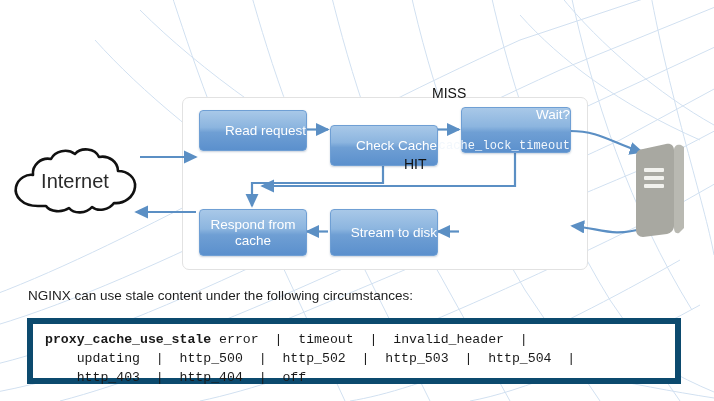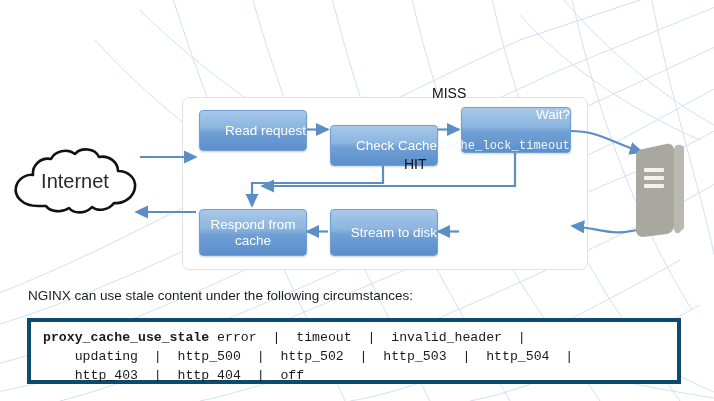--- a/index.html
+++ b/index.html
@@ -73,21 +73,21 @@
 
   
   #caption{
     position:absolute;left:28px;top:288px;z-index:5;
     font-size:13.5px;color:#1d1d1d;
   }
 
   
   #code-block{
     position:absolute;left:27px;top:318px;width:654px;height:66px;
-    background:#ffffff;border:4px solid #0c4a6e;
+    background:#ffffff;border:6px solid #0c4a6e;
     z-index:5;padding:6px 0 0 0;box-sizing:border-box;
   }
   .code-line{
     font-family:"Liberation Mono", monospace;
     font-size:13.2px;color:#1a1a1a;white-space:pre;
     padding-left:12px;line-height:19px;
   }
   .code-line .kw{font-weight:bold;}
 </style>
 </head>

